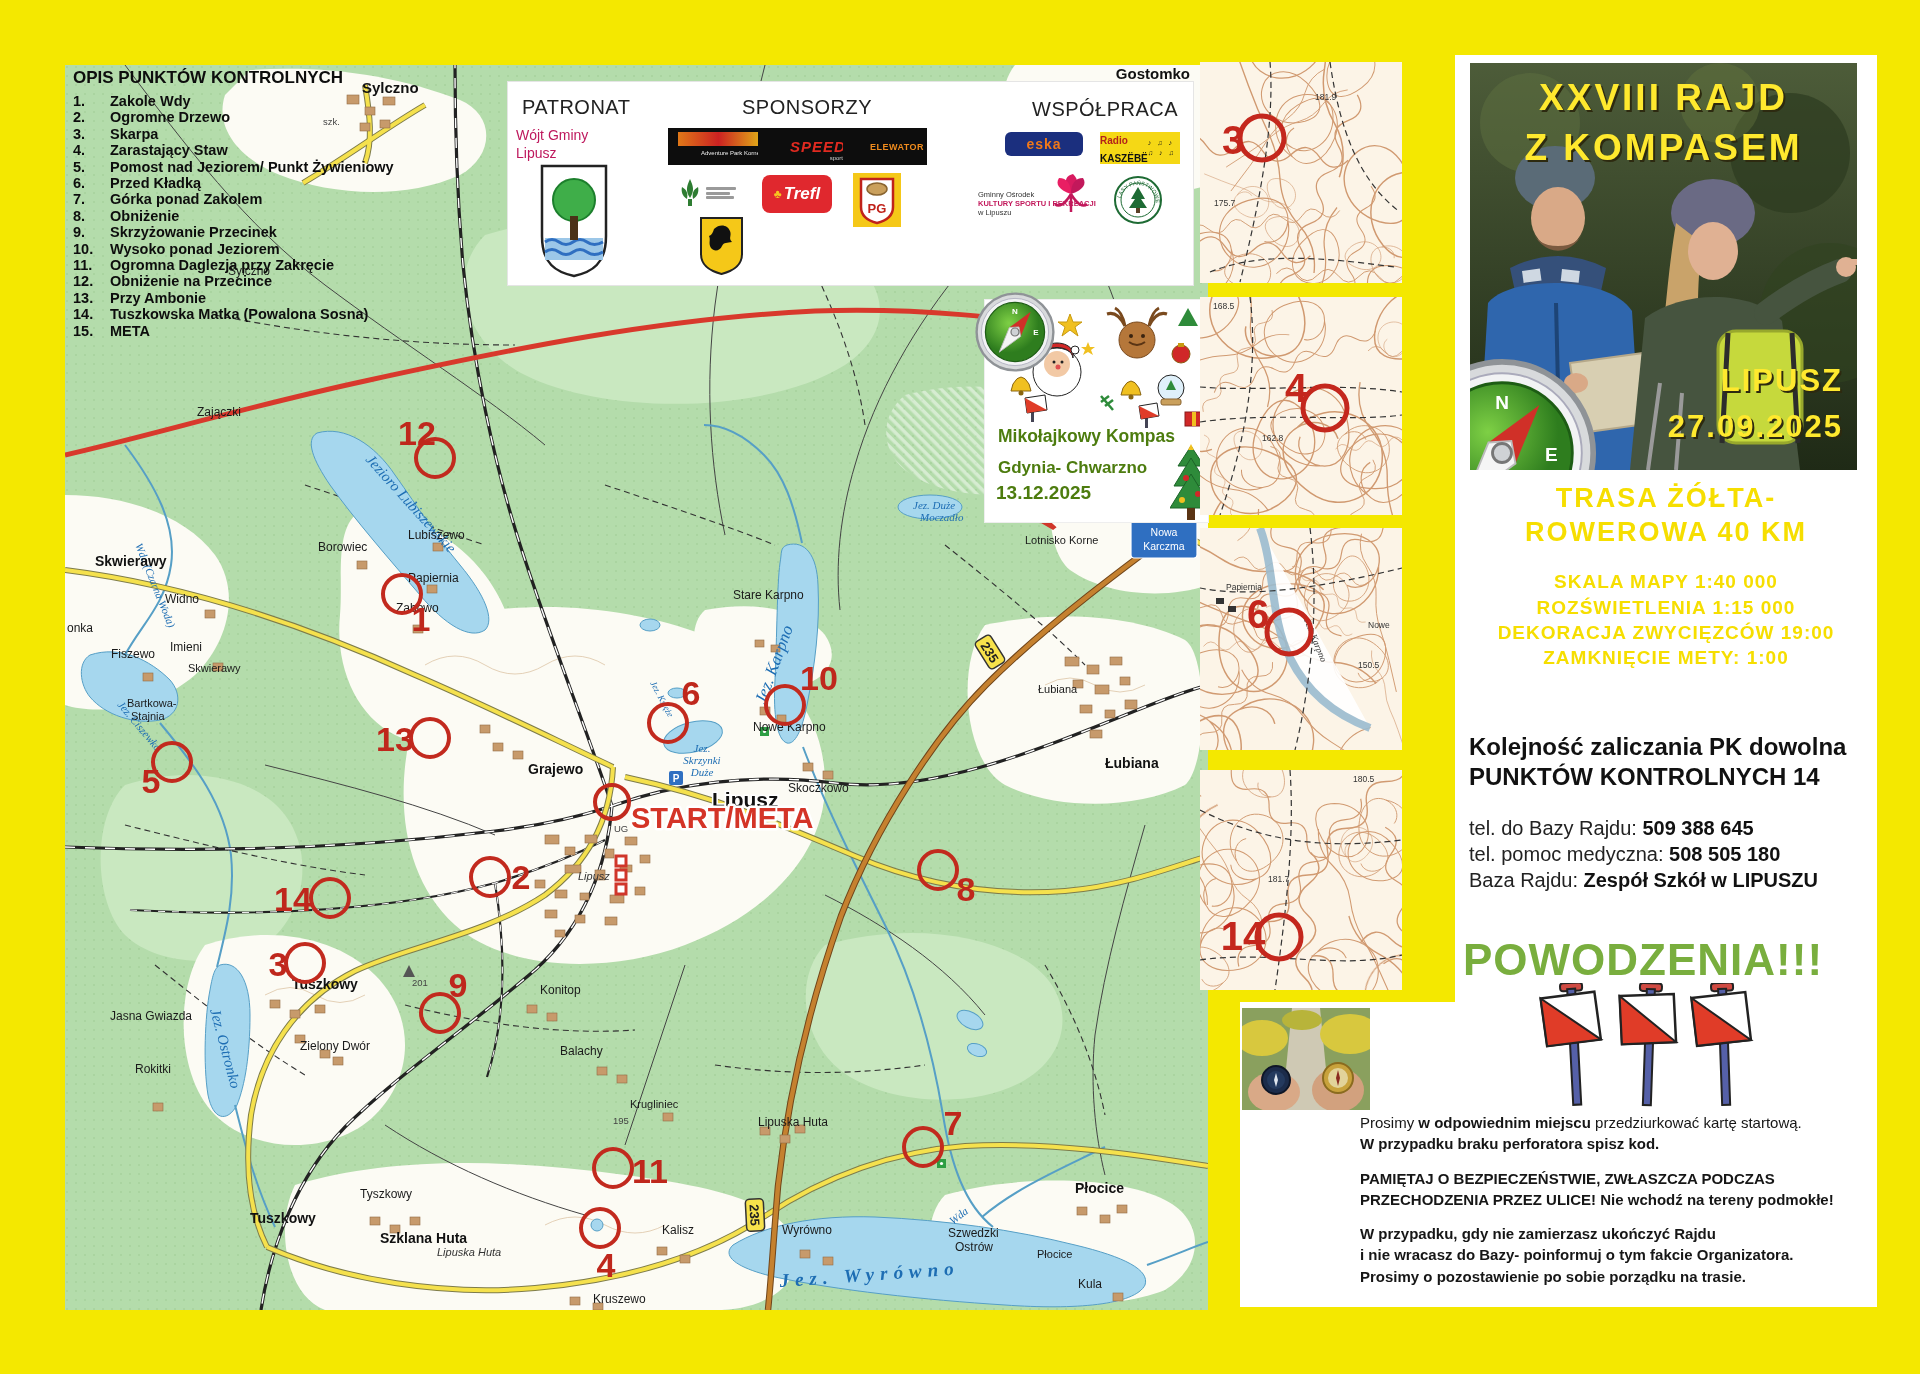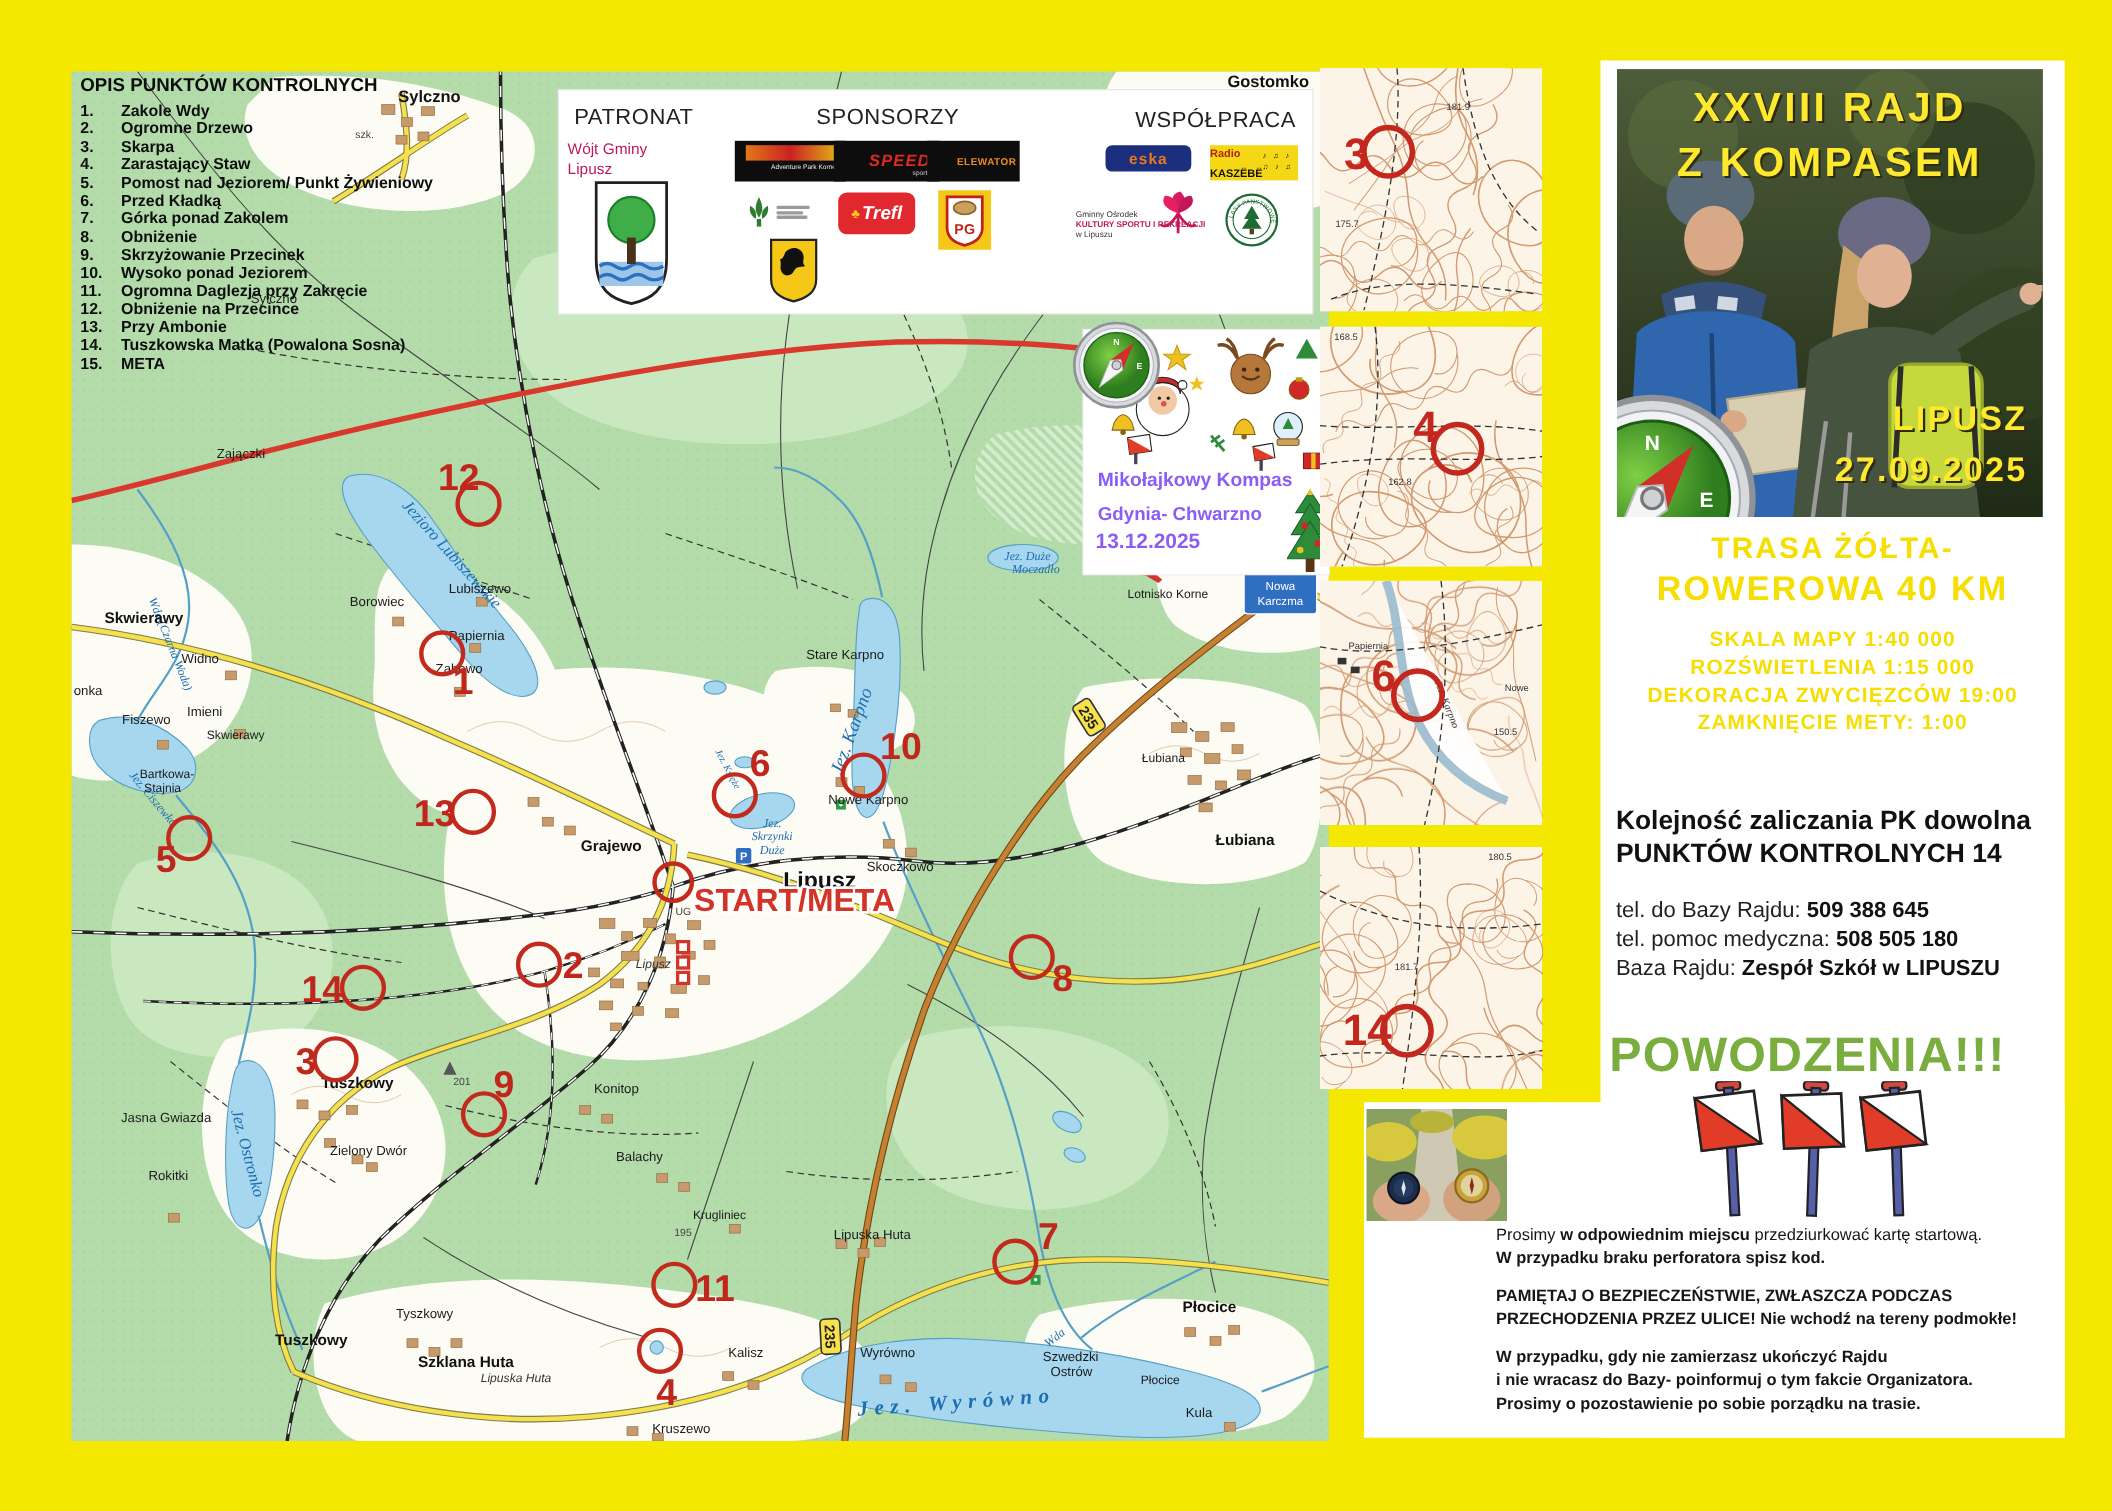--- a/index.html
+++ b/index.html
@@ -42,21 +42,21 @@
   .eska{background:#1b2f7e;border-radius:6px;color:#f07818;font-weight:700;font-size:14px;letter-spacing:1px;}
   .kasz{background:#f5d815;color:#111;}
   .kasz .r{color:#b3221a;font-weight:700;font-size:10px;display:inline;}
   .kasz .k{font-weight:700;font-size:10px;display:inline;}
   .kasz .notes{font-size:7px;letter-spacing:2px;}
   .goksir{font-size:7.5px;line-height:9px;color:#333;text-align:left;}
   .goksir b{color:#c2185b;}
   .barph{background:#9a9a9a;height:3px;width:30px;margin:1.5px 0;border-radius:1px;}
   
   .miko{left:985px;top:300px;width:223px;height:222px;background:#fff;box-shadow:0 0 0 1px #eee;}
-  .miko-t{position:absolute;font-weight:700;color:#8b5cf6;white-space:nowrap;}
+  .miko-t{position:absolute;font-weight:700;color:#4d7c0f;white-space:nowrap;}
   
   .excerpt{left:1200px;width:169px;background:#fcf4e7;}
   .exn{font:700 40px "Liberation Sans",sans-serif;fill:#c4271d;}
   .exc{fill:none;stroke:#c4271d;stroke-width:5px;}
   .exm{font:8.5px "Liberation Sans",sans-serif;fill:#333;}
   .exi{font:italic 9.5px "Liberation Serif",serif;fill:#333;}
   
   .white-bottom{left:1240px;top:1002px;width:637px;height:305px;background:#fff;}
   .right-col{left:1455px;top:55px;width:422px;height:1252px;background:#fff;}
   .photo{position:absolute;left:15px;top:8px;width:387px;height:407px;overflow:hidden;background:#2c3a20;}
@@ -947,21 +947,21 @@
         </g>
         <use href="#compass-sym" transform="translate(32,390) scale(1.9)"></use>
       </svg>
       <div class="ptitle" style="top:14px;">XXVIII RAJD</div>
       <div class="ptitle" style="top:64px;">Z KOMPASEM</div>
       <div class="pplace" style="top:300px;">LIPUSZ</div>
       <div class="pplace" style="top:346px;">27.09.2025</div>
     </div>
 
     <div class="ycent" style="top:428px;font-size:27px;letter-spacing:2px;">TRASA ŻÓŁTA-</div>
-    <div class="ycent" style="top:462px;font-size:31px;letter-spacing:2px;">ROWEROWA 40 KM</div>
+    <div class="ycent" style="top:462px;font-size:27px;letter-spacing:2px;">ROWEROWA 40 KM</div>
     <div class="ycent" style="top:516px;font-size:19px;letter-spacing:1px;">SKALA MAPY 1:40 000</div>
     <div class="ycent" style="top:542px;font-size:19px;letter-spacing:1px;">ROZŚWIETLENIA 1:15 000</div>
     <div class="ycent" style="top:567px;font-size:19px;letter-spacing:1px;">DEKORACJA ZWYCIĘZCÓW 19:00</div>
     <div class="ycent" style="top:592px;font-size:19px;letter-spacing:1px;">ZAMKNIĘCIE METY: 1:00</div>
 
     <div class="pk" style="top:678px;">Kolejność zaliczania PK dowolna</div>
     <div class="pk" style="top:708px;">PUNKTÓW KONTROLNYCH 14</div>
 
     <div class="tel" style="top:762px;"><span>tel. do Bazy Rajdu: </span><b>509 388 645</b></div>
     <div class="tel" style="top:788px;"><span>tel. pomoc medyczna: </span><b>508 505 180</b></div>

